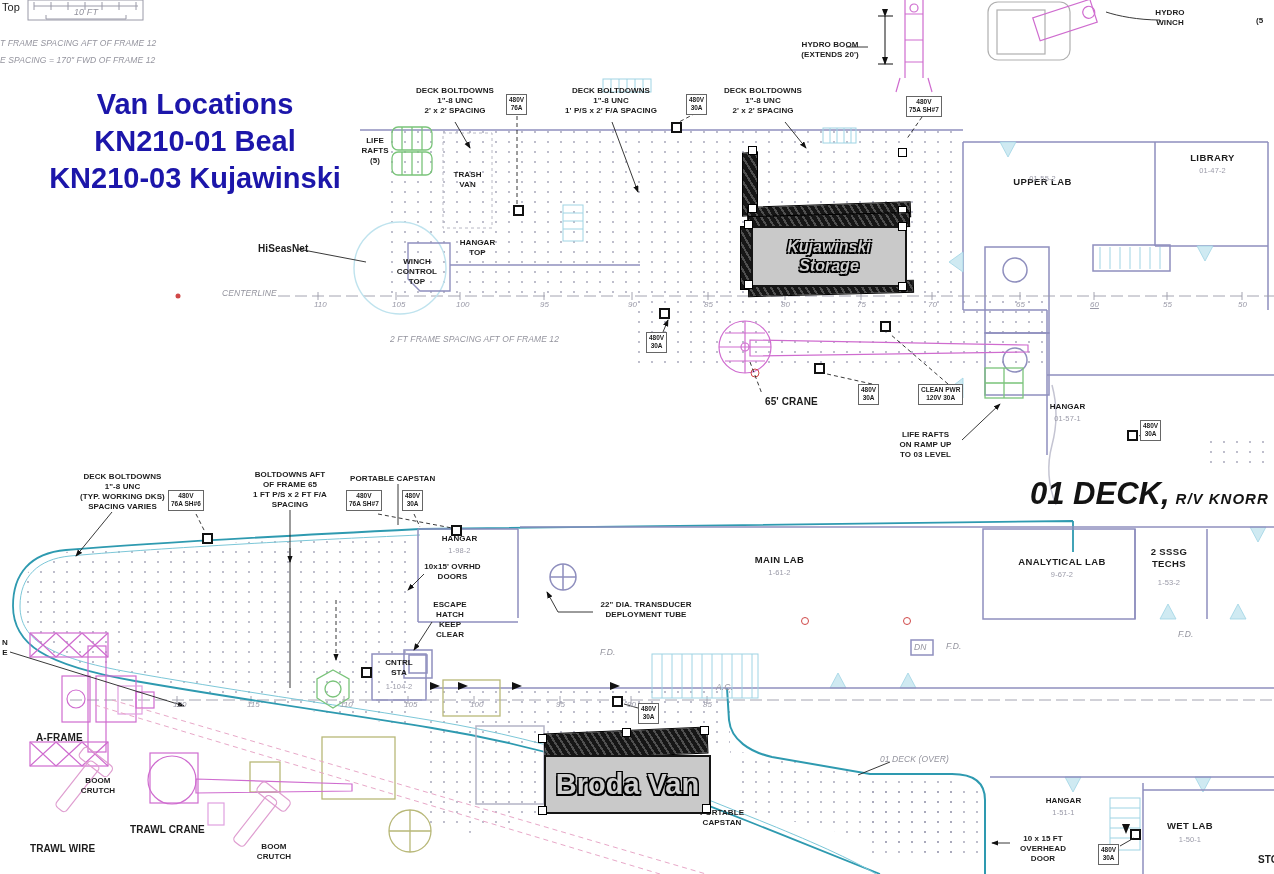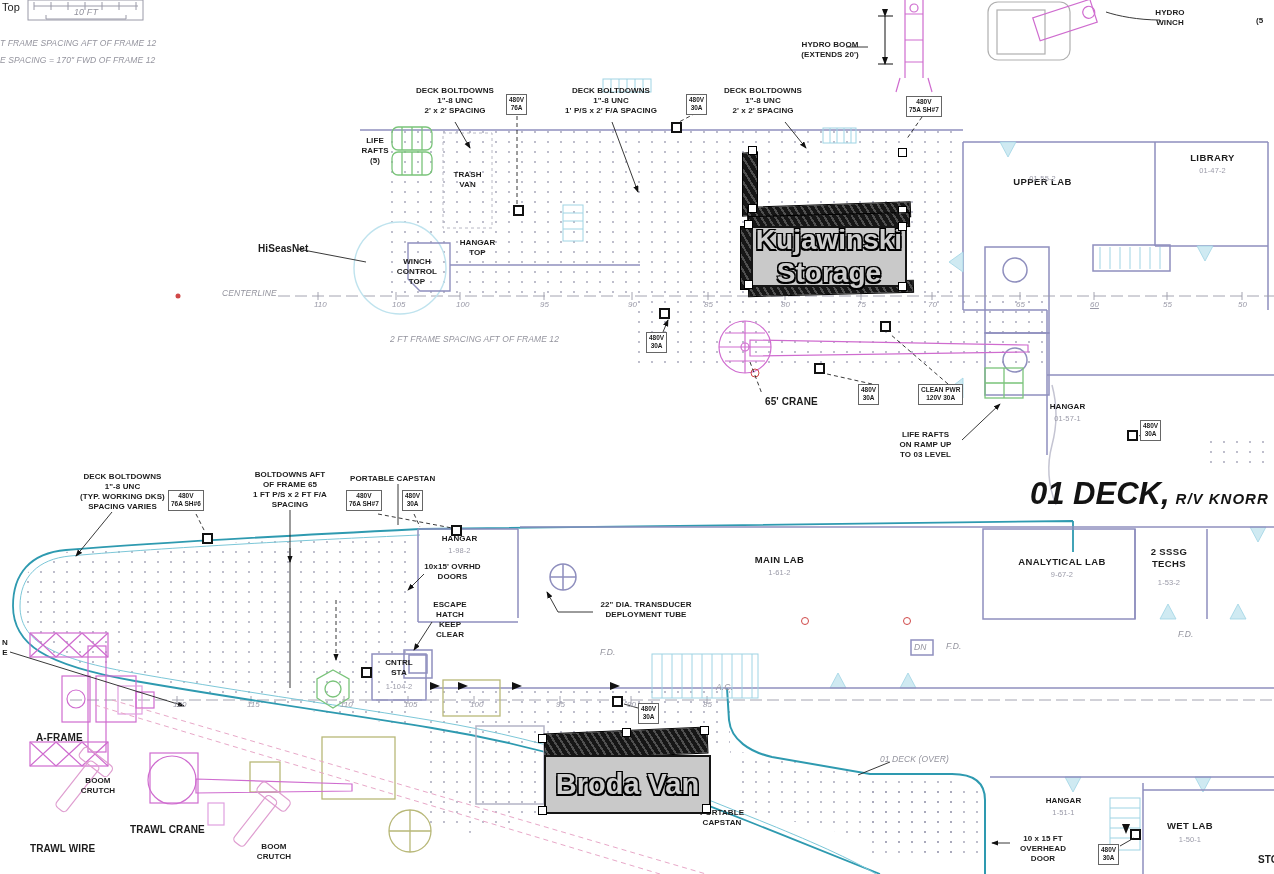--- a/index.html
+++ b/index.html
@@ -280,20 +280,25 @@
       <path d="M517,116 V204" stroke-dasharray="4 3"></path>
       <path d="M696,113 L679,122" stroke-dasharray="4 3"></path>
       <path d="M1148,430 L1139,436"></path>
       <path d="M652,712 L624,704"></path>
       <path d="M1120,846 L1134,838"></path>
       <path d="M1160,20 C1138,20 1118,16 1106,12"></path>
       <path d="M846,47 H868"></path>
     </g>
   </svg>
 
+  <div class="main-title" style="color: rgb(28, 22, 170);">
+    <div>Van Locations</div>
+    <div>KN210-01 Beal</div>
+    <div>KN210-03 Kujawinski</div>
+  </div>
 
   <div class="deck-title">
     <span class="dt-main">01 DECK,</span><span class="dt-sub">R/V KNORR</span>
   </div>
 
   <div>
       <div class="lbl med" style="position: absolute; left: 2px; top: 1px;">Top</div>
       <div class="lbl ic" style="position: absolute; left: 56px; top: 7px; width: 60px;">10 FT</div>
       <div class="lbl i" style="position: absolute; left: 0px; top: 38px;">T FRAME SPACING AFT OF FRAME 12</div>
       <div class="lbl i" style="position: absolute; left: 0px; top: 55px;">E SPACING = 170" FWD OF FRAME 12</div>
@@ -442,21 +447,21 @@
     <div class="handle" style="left:156px;top:2px;"></div>
     <div class="handle" style="left:6px;top:58px;"></div>
     <div class="handle" style="left:156px;top:60px;"></div>
   </div>
 
   <div class="van" style="left:740px;top:212px;width:176px;height:84px;">
     <div class="band" style="left:8px;top:2px;width:160px;height:13px;transform:rotate(-1.5deg);"></div>
     <div class="band" style="left:0;top:14px;width:11px;height:62px;"></div>
     <div class="band" style="left:8px;top:70px;width:164px;height:11px;transform:rotate(-1.5deg);"></div>
     <div class="vbody" style="left:11px;top:14px;width:152px;height:57px;">
-      <span class="van-text" style="font-size:28px;line-height:1.15;">Kujawinski
+      <span class="van-text" style="font-size:16px;line-height:1.15;font-style:italic;">Kujawinski
 Storage</span>
     </div>
     <div class="handle" style="left:4px;top:8px;"></div>
     <div class="handle" style="left:158px;top:10px;"></div>
     <div class="handle" style="left:4px;top:68px;"></div>
     <div class="handle" style="left:158px;top:70px;"></div>
   </div>
 
   <div class="van" style="left:538px;top:722px;width:176px;height:94px;">
     <div class="band" style="left:6px;top:8px;width:162px;height:25px;transform:rotate(-2.5deg);"></div>

